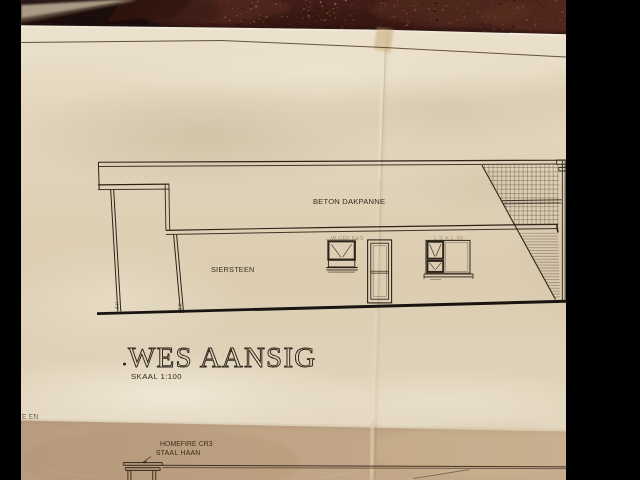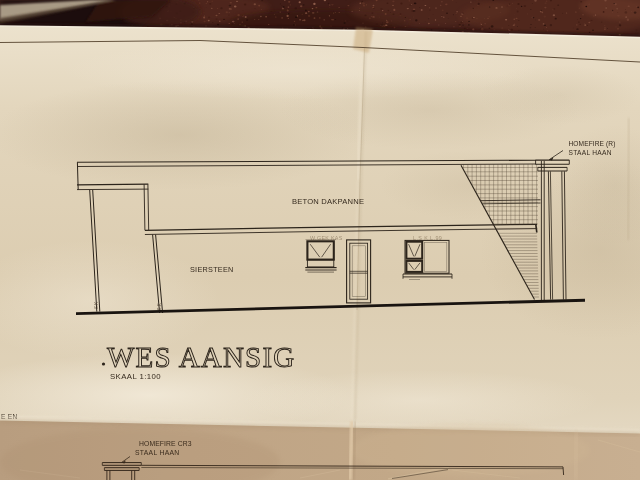--- a/index.html
+++ b/index.html
@@ -1,15 +1,15 @@
 <!DOCTYPE html>
 <html><head><meta charset="utf-8">
 <style>
 html,body{margin:0;padding:0;background:#000;}
-#c{position:relative;width:640px;height:480px;overflow:hidden;}
+#c{position:relative;width:545px;height:480px;overflow:hidden;padding-left:21px;}
 svg{display:block}
 .sans{font-family:"Liberation Sans",sans-serif;}
 .serif{font-family:"Liberation Serif",serif;}
 .t{font-family:"Liberation Sans",sans-serif;fill:#352a1e;}
 </style></head>
 <body>
 <div id="c">
 <svg width="640" height="480" viewBox="0 0 640 480" xmlns="http://www.w3.org/2000/svg">
 <defs>
 <clipPath id="gridclip">

